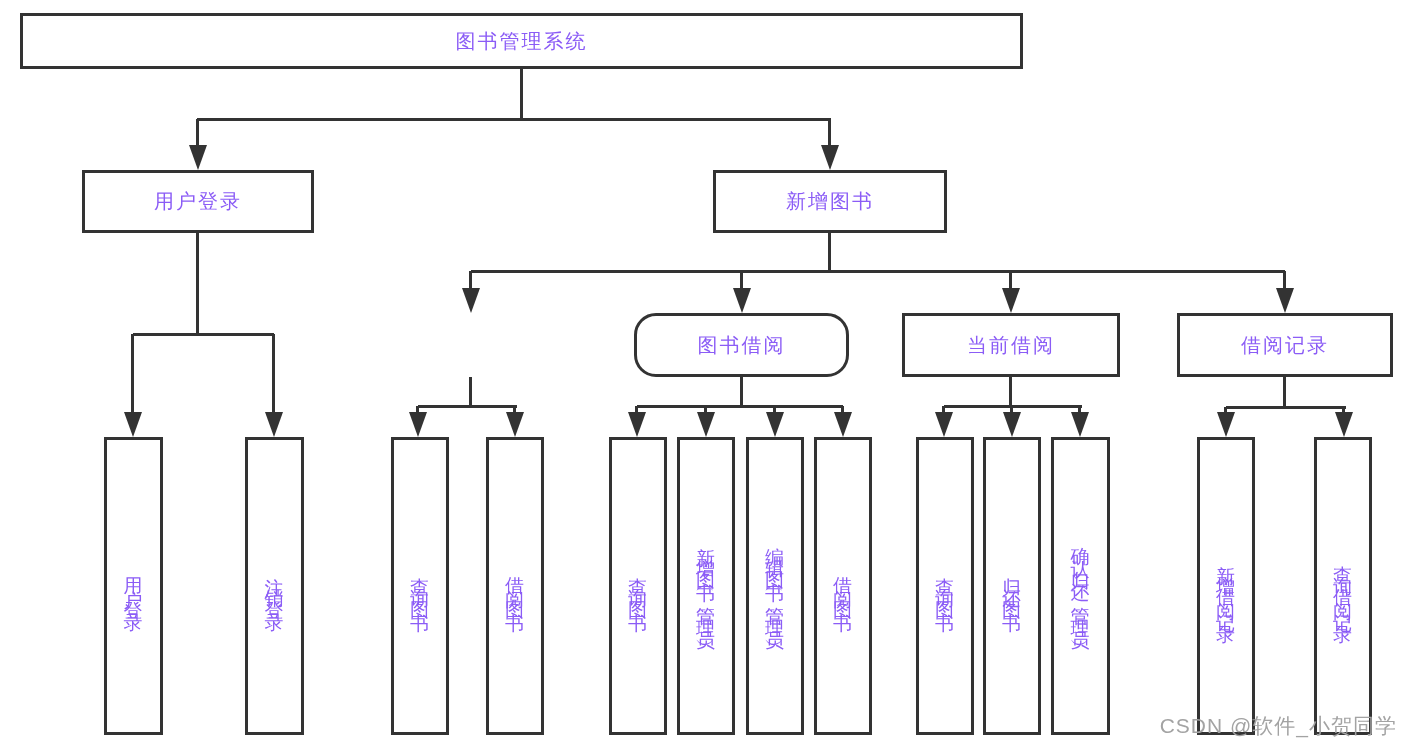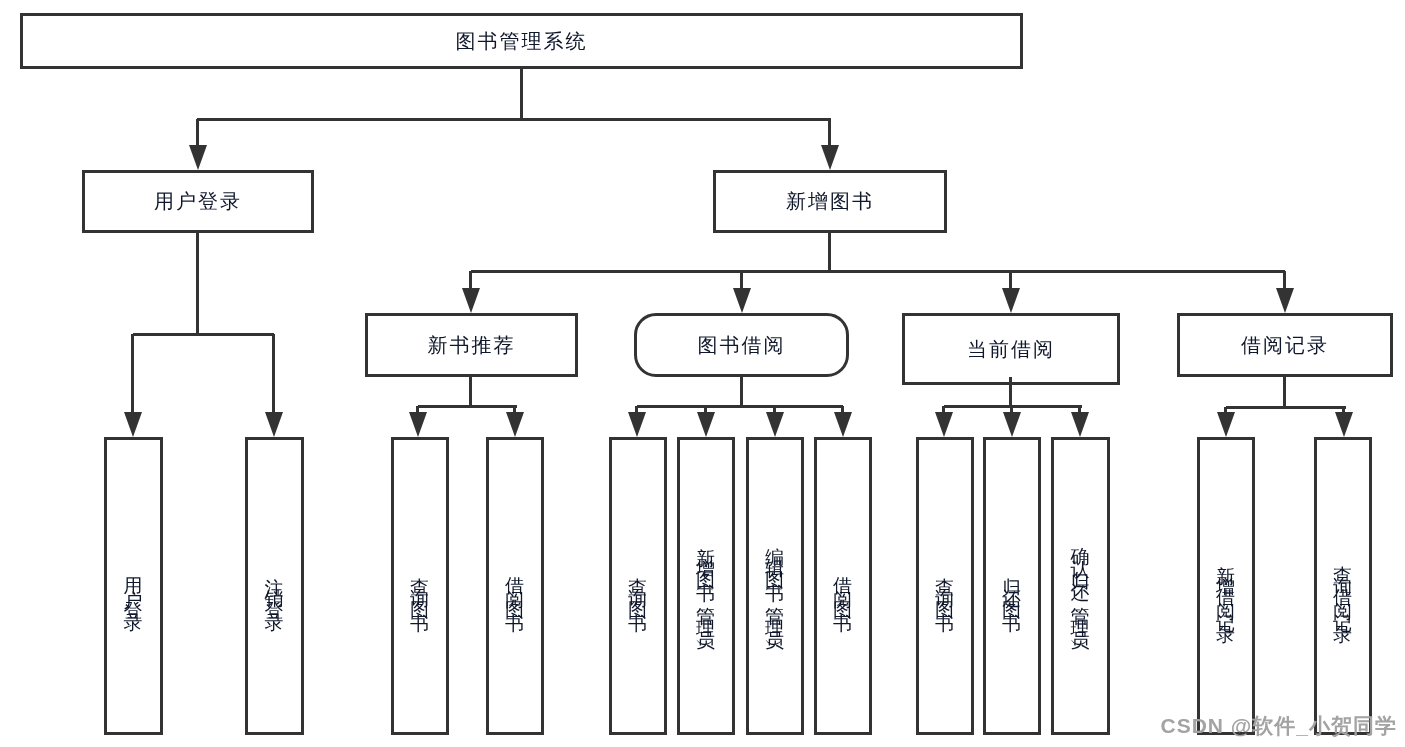--- a/index.html
+++ b/index.html
@@ -4,36 +4,36 @@
 <style>
   html,body { margin:0; padding:0; background:#ffffff; }
   #stage {
     position:relative; width:1405px; height:747px; background:#ffffff;
     font-family:"Liberation Sans", sans-serif; color:#333333; overflow:hidden;
   }
   .box {
     position:absolute; box-sizing:border-box;
     border:3px solid #333333; background:#ffffff;
     display:flex; align-items:center; justify-content:center;
-    font-size:20px; letter-spacing:2px; color:#0f172a; text-align:center;
+    font-size:20px; letter-spacing:2px; color:#8b5cf6; text-align:center;
   }
   .vleaf { font-size:19px; }
   .vleaf .vtext {
     writing-mode:vertical-rl; text-orientation:mixed;
     letter-spacing:12px; line-height:1; font-size:19px;
   }
   .vline, .hline { position:absolute; background:#333333; }
   .arrow {
     position:absolute; width:0; height:0;
     border-left:9px solid transparent; border-right:9px solid transparent;
     border-top:25px solid #333333;
   }
   .watermark {
     position:absolute; top:712px; right:8px;
-    font-size:21px; color:#a3a3a3; letter-spacing:1px; white-space:nowrap;font-weight:bold;
+    font-size:21px; color:#a3a3a3; letter-spacing:1px; white-space:nowrap;
   }
 </style>
 </head>
 <body>
 
 <div id="stage">
 
   <div class="box" style="left:20px; top:13px; width:1003px; height:56px;">图书管理系统</div>
 
   <div class="vline" style="left:520px; top:69px; width:3px; height:51px;"></div>
@@ -57,23 +57,22 @@
   <div class="hline" style="left:471px; top:270px; width:814px; height:3px;"></div>
   <div class="vline" style="left:469px; top:271px; width:3px; height:20px;"></div>
   <div class="arrow" style="left:462px; top:288px;"></div>
   <div class="vline" style="left:740px; top:271px; width:3px; height:20px;"></div>
   <div class="arrow" style="left:733px; top:288px;"></div>
   <div class="vline" style="left:1009px; top:271px; width:3px; height:20px;"></div>
   <div class="arrow" style="left:1002px; top:288px;"></div>
   <div class="vline" style="left:1283px; top:271px; width:3px; height:20px;"></div>
   <div class="arrow" style="left:1276px; top:288px;"></div>
 
-  <div class="box" style="left:365px; top:313px; width:213px; height:64px;">新书推荐</div>
   <div class="box" style="left:634px; top:313px; width:215px; height:64px;border-radius:22px;">图书借阅</div>
-  <div class="box" style="left:902px; top:313px; width:218px; height:72px;text-align:center;">当前借阅</div>
+  <div class="box" style="left:902px; top:313px; width:218px; height:64px;text-align:center;">当前借阅</div>
   <div class="box" style="left:1177px; top:313px; width:216px; height:64px;">借阅记录</div>
 
   <div class="vline" style="left:469px; top:377px; width:3px; height:30px;"></div>
   <div class="hline" style="left:418px; top:405px; width:99px; height:3px;"></div>
   <div class="vline" style="left:416px; top:406px; width:3px; height:12px;"></div>
   <div class="arrow" style="left:409px; top:412px;"></div>
   <div class="vline" style="left:513px; top:406px; width:3px; height:12px;"></div>
   <div class="arrow" style="left:506px; top:412px;"></div>
 
   <div class="vline" style="left:740px; top:377px; width:3px; height:30px;"></div>

